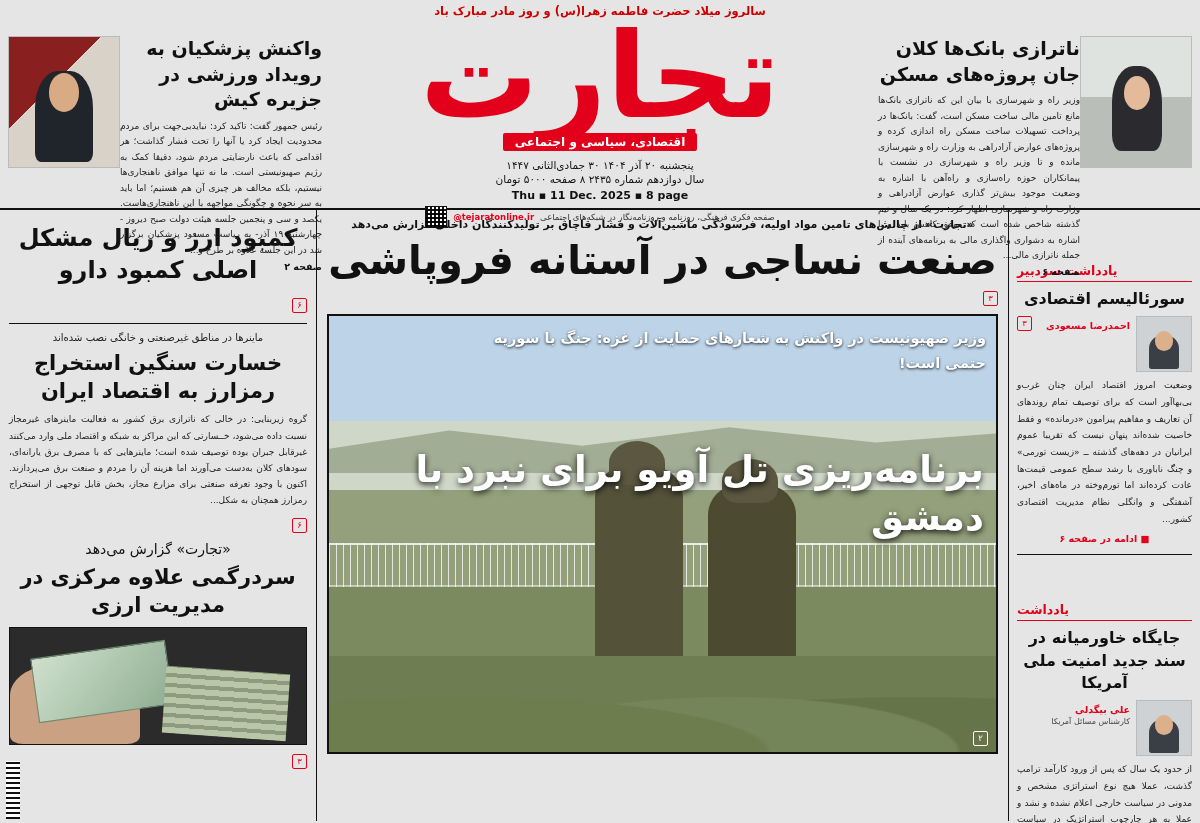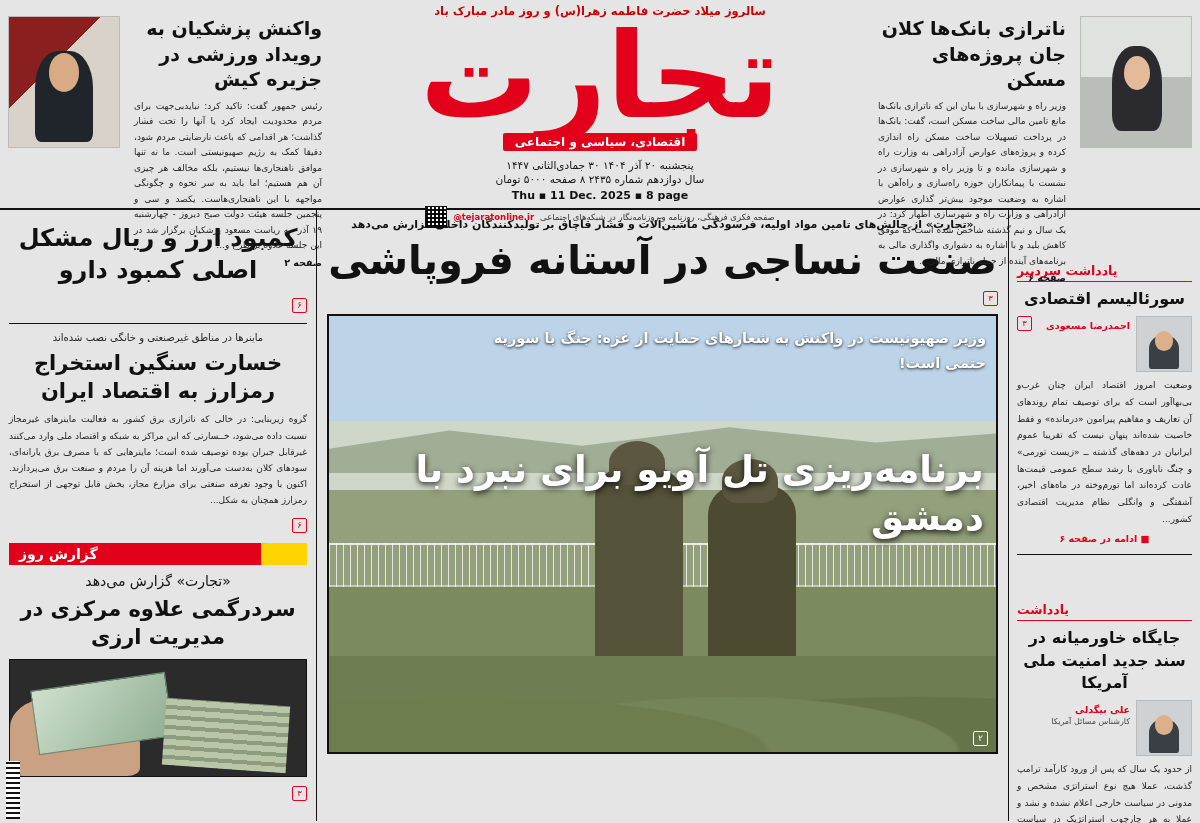--- a/index.html
+++ b/index.html
@@ -28,24 +28,24 @@
     position: absolute;
     top: 4px; left: 0; right: 0;
     text-align: center;
     font-size: 11.5px;
     color: #c00;
     font-weight: bold;
     letter-spacing: -0.2px;
   }
   .mh-side {
     width: 330px;
-    padding: 16px 8px 6px 8px;
+    padding: 36px 8px 6px 8px;
     display: flex;
     flex-direction: row;
-    gap: 14px;
+    gap: 0;
   }
   .mh-center {
     flex: 1;
     position: relative;
     padding-top: 16px;
     text-align: center;
   }
   .logo-word {
     font-size: 118px;
     line-height: 0.92;
@@ -523,21 +523,20 @@
       <div class="left-head">کمبود ارز و ریال مشکل اصلی کمبود دارو</div>
       <div class="row-badge"><span class="pg-badge">۶</span></div>
 
       <hr class="hr-dark">
 
       <div class="dek">ماینرها در مناطق غیرصنعتی و خانگی نصب شده‌اند</div>
       <div class="left-head sm">خسارت سنگین استخراج رمزارز به اقتصاد ایران</div>
       <div class="left-body">گروه زیربنایی: در خالی که ناترازی برق کشور به فعالیت ماینرهای غیرمجاز نسبت داده می‌شود، خــسارتی که این مراکز به شبکه و اقتصاد ملی وارد می‌کنند غیرقابل جبران بوده توصیف شده است؛ ماینرهایی که با مصرف برق یارانه‌ای، سود‌های کلان به‌دست می‌آورند اما هزینه آن را مردم و صنعت برق می‌پردازند. اکنون با وجود تعرفه صنعتی برای مزارع مجاز، بخش قابل توجهی از استخراج رمزارز همچنان به شکل...</div>
       <div class="row-badge"><span class="pg-badge">۶</span></div>
 
-      <div class="section-bar">گزارش روز</div>
 
       <div class="report-kicker">«تجارت» گزارش می‌دهد</div>
       <div class="left-head sm">سردرگمی علاوه مرکزی در مدیریت ارزی</div>
 
       <div class="money-photo">
         <div class="hand"></div>
         <div class="bill"></div>
         <div class="stack"></div>
       </div>
       <div class="left-bottom-badge"><span class="pg-badge">۳</span></div>

